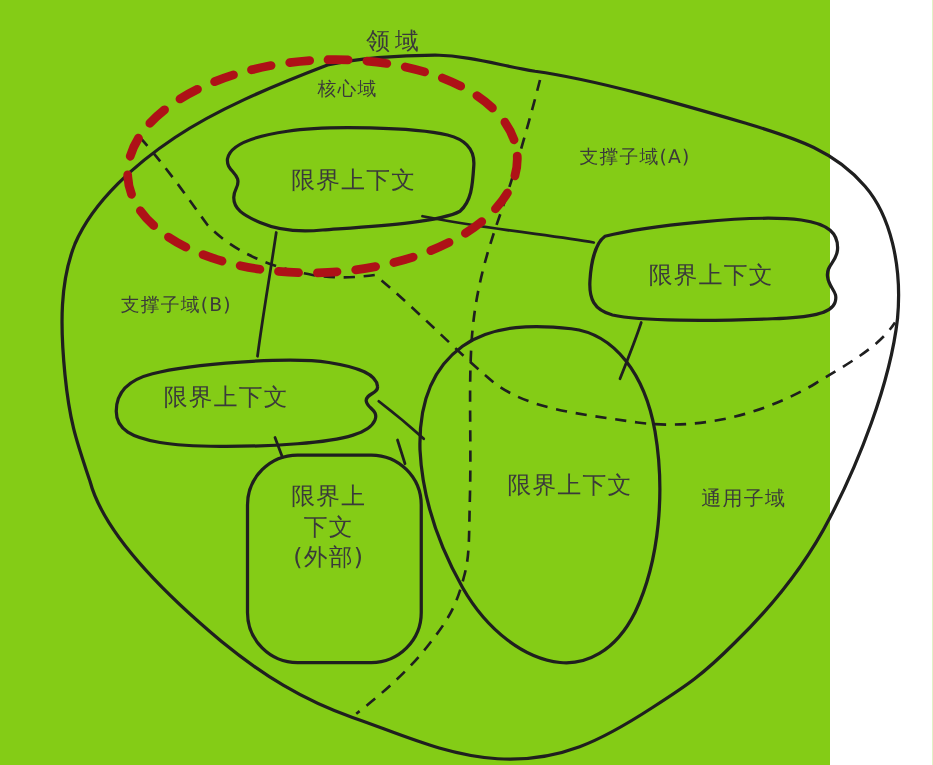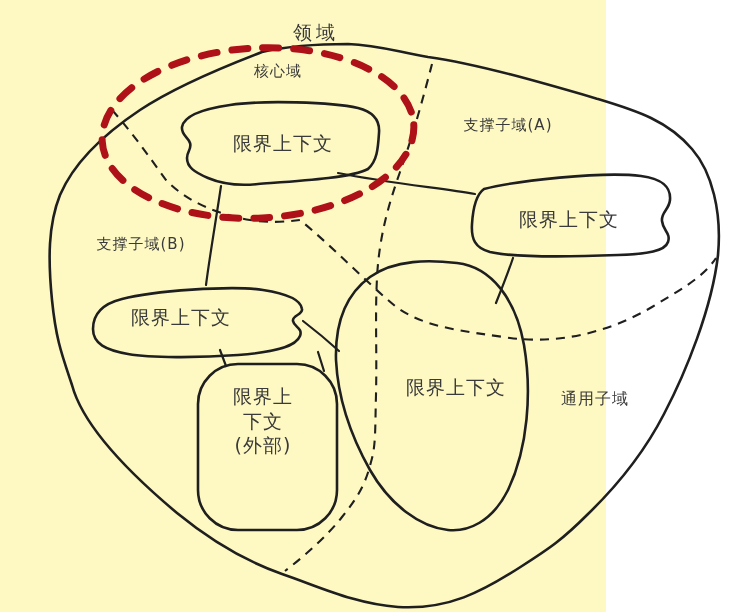--- a/index.html
+++ b/index.html
@@ -6,23 +6,23 @@
     margin: 0;
     padding: 0;
     background: #ffffff;
     width: 746px;
     height: 612px;
     overflow: hidden;
     font-family: "DejaVu Sans", sans-serif;
   }
   .stage {
     position: relative;
-    width: 606px;
+    width: 664px;
     height: 612px;
-    background: #fef9c3;
+    background: #84cc16;
     text-decoration: underline;
   }
   svg { display: block; }
   text {
     font-family: "DejaVu Sans", sans-serif;
     text-anchor: middle;
   }
   .lbl-title   { font-size: 19px; letter-spacing: 4px; }
   .lbl-region  { font-size: 15px; letter-spacing: 1px; }
   .lbl-generic { font-size: 16px; letter-spacing: 1px; }

